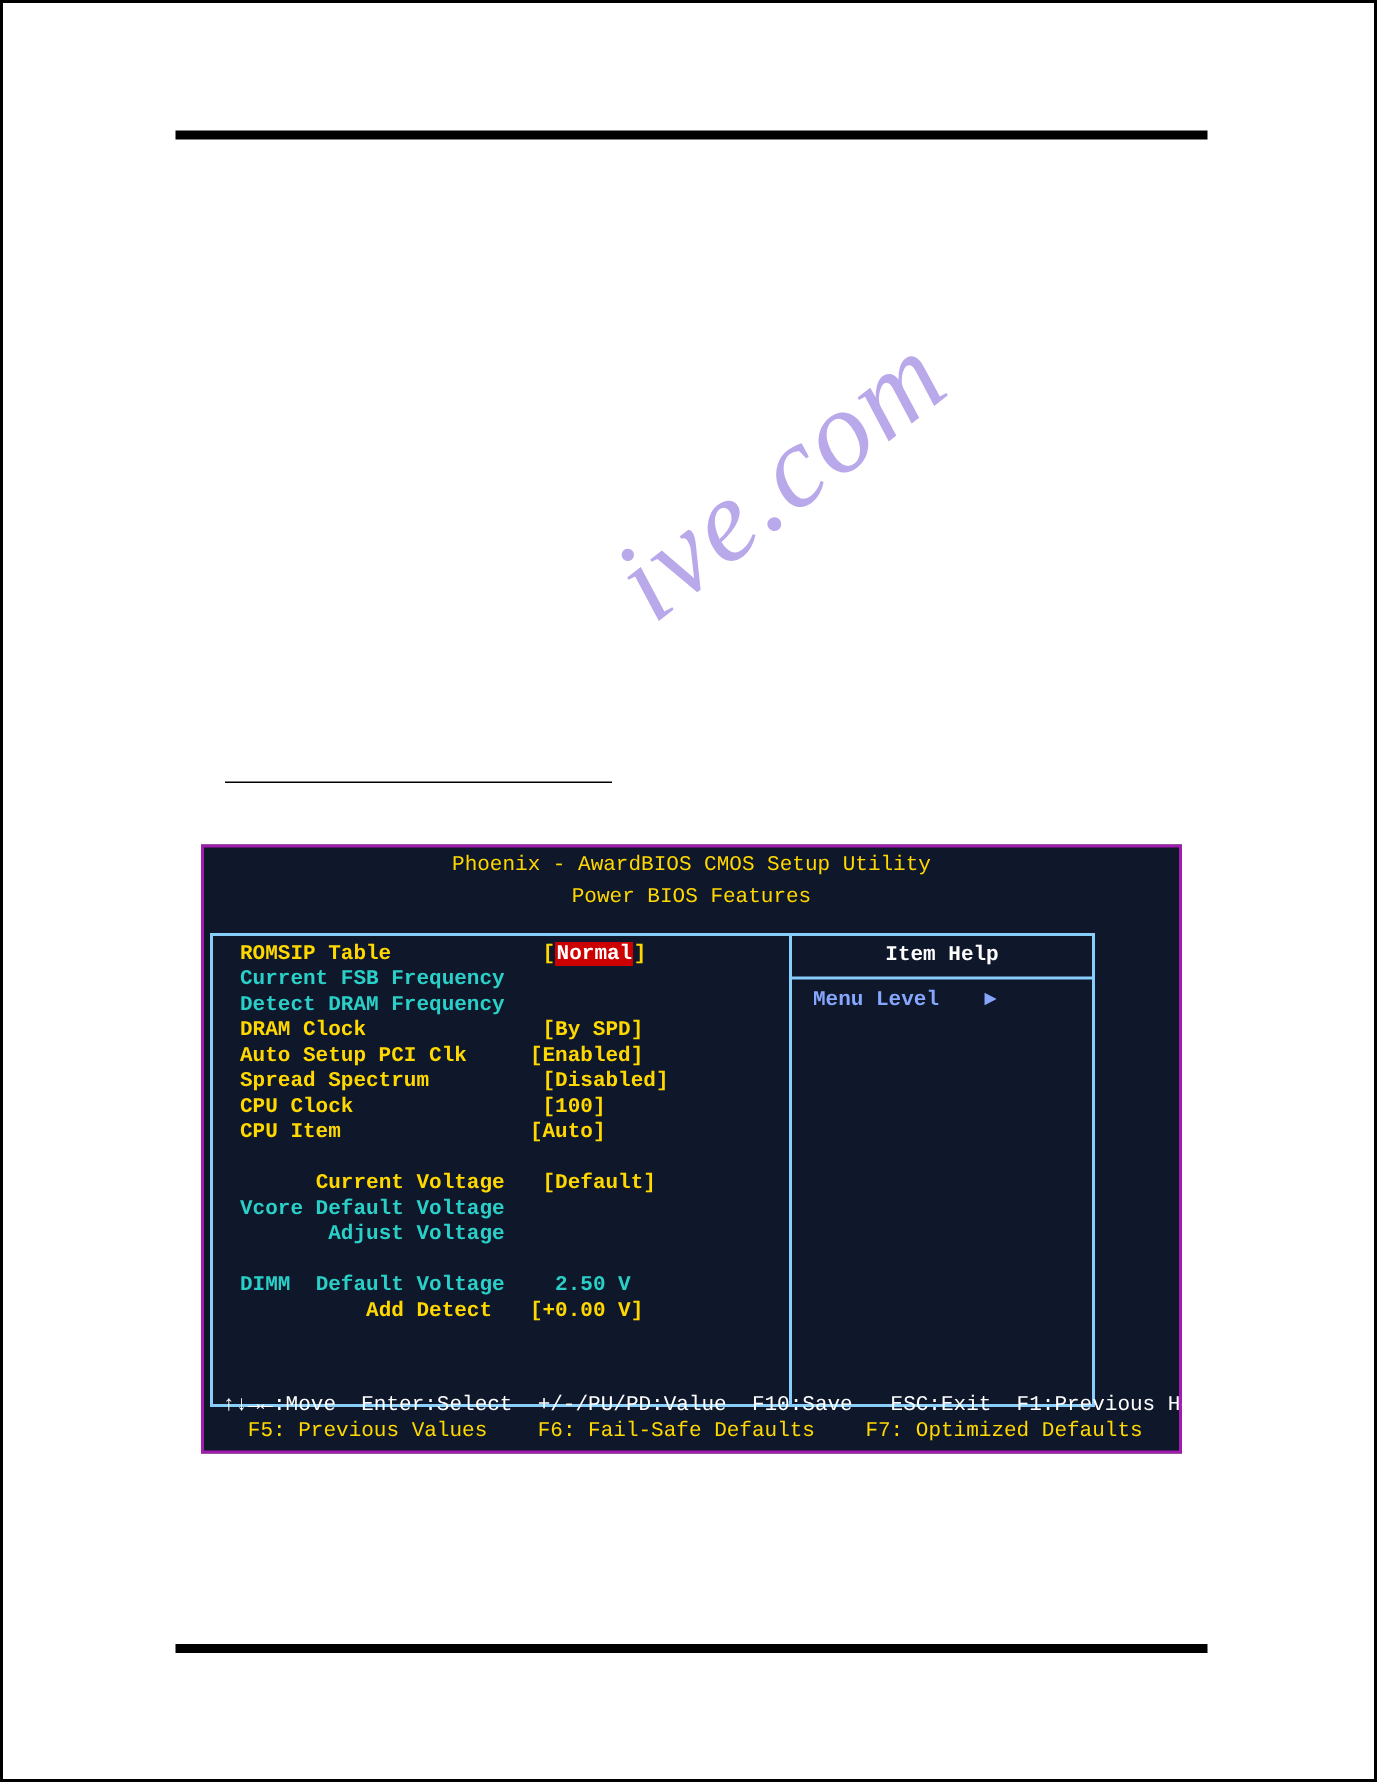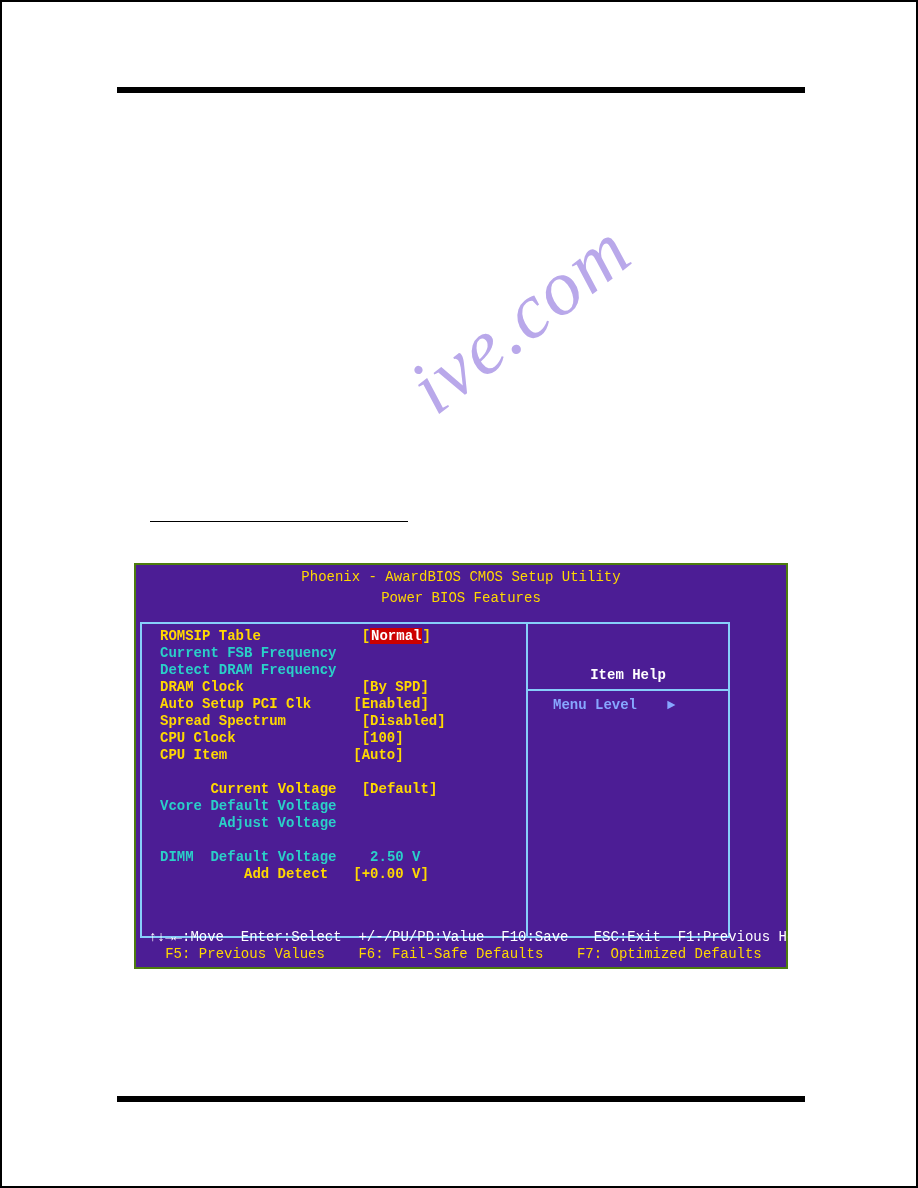--- a/index.html
+++ b/index.html
@@ -35,22 +35,22 @@
     letter-spacing:2px;
     user-select:none;
     white-space:nowrap;
   }
 
   
   .bios{
     position:absolute;
     left:132px;top:561px;
     width:654px;height:406px;
-    background:#4c1d95;
-    border:2px solid #4d7c0f;
+    background:#0f172a;
+    border:2px solid #a21caf;
     box-sizing:border-box;
     font:14px/17px "Courier New",monospace;
     color:#fff;
   }
   .bios-title{
     text-align:center;
     color:#ffd800;
     padding:4px 0 0 0;
   }
   .bios-frame{
@@ -69,30 +69,30 @@
   .bios-left{
     position:absolute;
     left:18px;top:4px;width:418px;
   }
   .row{white-space:pre;}
   .cyan{color:#2ad0c8;}
   .yellow{color:#ffd800;}
   .hi{background:#c00;color:#fff;padding:0 1px;}
   .bios-right{
     position:absolute;
-    right:0;top:0;width:200px;margin-top:38px;
+    right:0;top:0;width:200px;
   }
   .help-title{
     text-align:center;color:#fff;padding:5px 0;
   }
   .help-sep{
     height:2px;background:#87cefa;margin:0 0 6px 0;
   }
   .menu-level{
-    color:#87a7ff;padding-left:25px;
+    color:#87a7ff;padding-left:14px;
   }
   .menu-level .arrow{color:#87a7ff;display:inline-block;margin-left:30px;}
   .bios-footer{
     position:absolute;
     left:4px;bottom:4px;width:642px;
     font:14px/17px "Courier New",monospace;
   }
   .foot-line{white-space:pre;color:#ffd800;}
   .foot-line .w{color:#fff;}
 </style>

